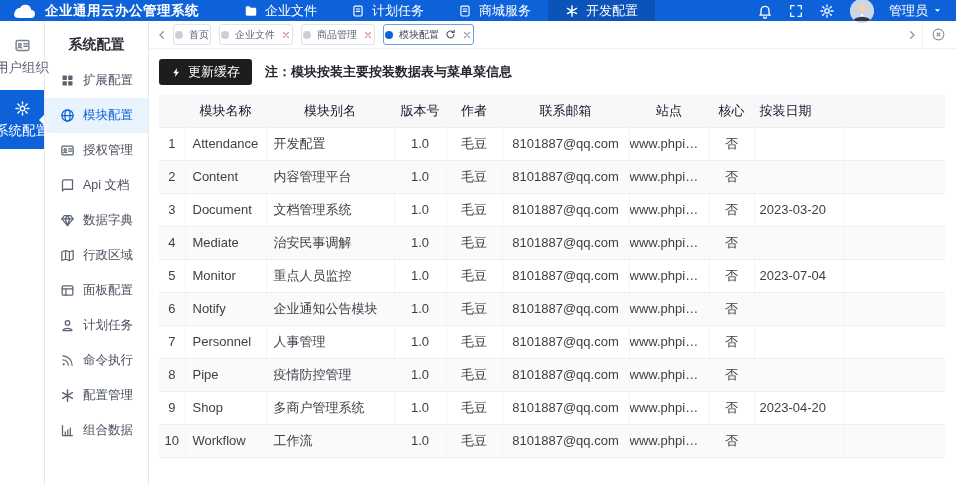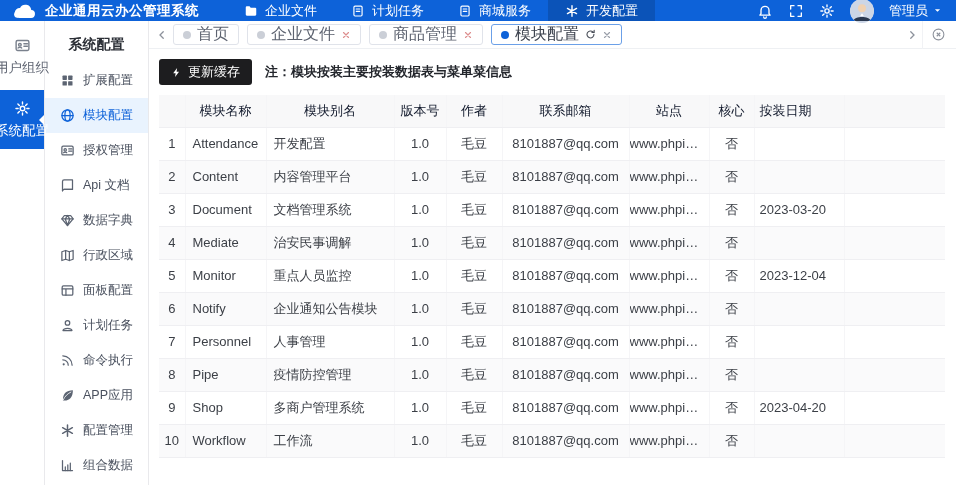--- a/index.html
+++ b/index.html
@@ -50,22 +50,22 @@
   .side-item.active svg { color:#0d62d9; }
   .sidebar-bottom { margin-top:auto; padding:6px 0 8px 11px; }
 
   
   .main { flex:1; min-width:0; display:flex; flex-direction:column; }
   .tabbar { height:28px; display:flex; align-items:center; border-bottom:1px solid #eef0f3; padding:0 2px; }
   .tab-nav-btn { width:21px; height:28px; display:flex; align-items:center; justify-content:center;
     cursor:pointer; color:#8c919b; flex-shrink:0; }
   .tab-nav-btn svg { width:12px; height:12px; }
   .tabs { display:flex; align-items:center; gap:8px; flex:1; min-width:0; padding-left:1px; }
-  .tab { display:flex; align-items:center; gap:6px; height:21px; padding:0 9px; background:#fff;
-    border:1px solid #e0e3ea; border-radius:3px; font-size:16px; color:#5d6370; cursor:pointer; white-space:nowrap; }
+  .tab { display:flex; align-items:center; gap:6px; height:21px; padding:0 1px; background:#fff;
+    border:1px solid #e0e3ea; border-radius:3px; font-size:10px; color:#5d6370; cursor:pointer; white-space:nowrap; }
   .tab-dot { width:8px; height:8px; border-radius:50%; background:#cbcfd7; flex-shrink:0; }
   .tab.active { border-color:#6ba0e8; color:#3d434f; }
   .tab.active .tab-dot { background:#0d62d9; }
   .tab-refresh { color:#4a4f59; }
   .tab-refresh svg { width:11px; height:11px; }
   .tab-close { color:#dd8f8f; }
   .tab.active .tab-close { color:#9ba0aa; }
   .tab-close svg { width:10px; height:10px; }
   .closeall { width:32px; height:28px; display:flex; align-items:center; justify-content:center;
     cursor:pointer; color:#8c919b; border-left:1px solid #f1f2f5; flex-shrink:0; }
@@ -281,29 +281,20 @@
           <span>计划任务</span>
         </div>
         <div class="side-item">
           <span>
             <svg viewBox="0 0 24 24" fill="none" stroke="currentColor" stroke-width="2" stroke-linecap="round" stroke-linejoin="round">
               <path d="M4.5 10.8a8.7 8.7 0 0 1 8.7 8.7M4.5 4.6a15 15 0 0 1 14.9 14.9"></path>
               <circle cx="5.9" cy="18.1" r="1.7" fill="currentColor" stroke="none"></circle>
             </svg>
           </span>
           <span>命令执行</span>
-        </div>
-        <div class="side-item">
-          <span>
-            <svg viewBox="0 0 24 24" fill="currentColor">
-              <path d="M20.6 3.4C10 3.4 4.3 9 4.7 19.8 15.4 21 20.6 14.2 20.6 3.4z"></path>
-              <path d="M4.7 19.8C7.8 13 12.6 8.8 18 6.2" stroke="#fff" stroke-width="1.3" fill="none"></path>
-            </svg>
-          </span>
-          <span>APP应用</span>
         </div>
         <div class="side-item">
           <span>
             <svg viewBox="0 0 24 24" fill="none" stroke="currentColor" stroke-width="2.4" stroke-linecap="round">
               <path d="M12 3v18M4.2 7.5l15.6 9M19.8 7.5l-15.6 9"></path>
             </svg>
           </span>
           <span>配置管理</span>
         </div>
         <div class="side-item">
@@ -471,21 +462,21 @@
             </tr>
             <tr>
               <td class="al-c">5</td>
               <td class="al-l">Monitor</td>
               <td class="al-l">重点人员监控</td>
               <td class="al-c">1.0</td>
               <td class="al-c">毛豆</td>
               <td class="al-c">8101887@qq.com</td>
               <td class="al-c">www.phpim.cn</td>
               <td class="al-c">否</td>
-              <td class="al-l pad-date">2023-12-04</td>
+              <td class="al-l pad-date">2023-07-04</td>
               <td></td>
             </tr>
             <tr>
               <td class="al-c">6</td>
               <td class="al-l">Notify</td>
               <td class="al-l">企业通知公告模块</td>
               <td class="al-c">1.0</td>
               <td class="al-c">毛豆</td>
               <td class="al-c">8101887@qq.com</td>
               <td class="al-c">www.phpim.cn</td>

